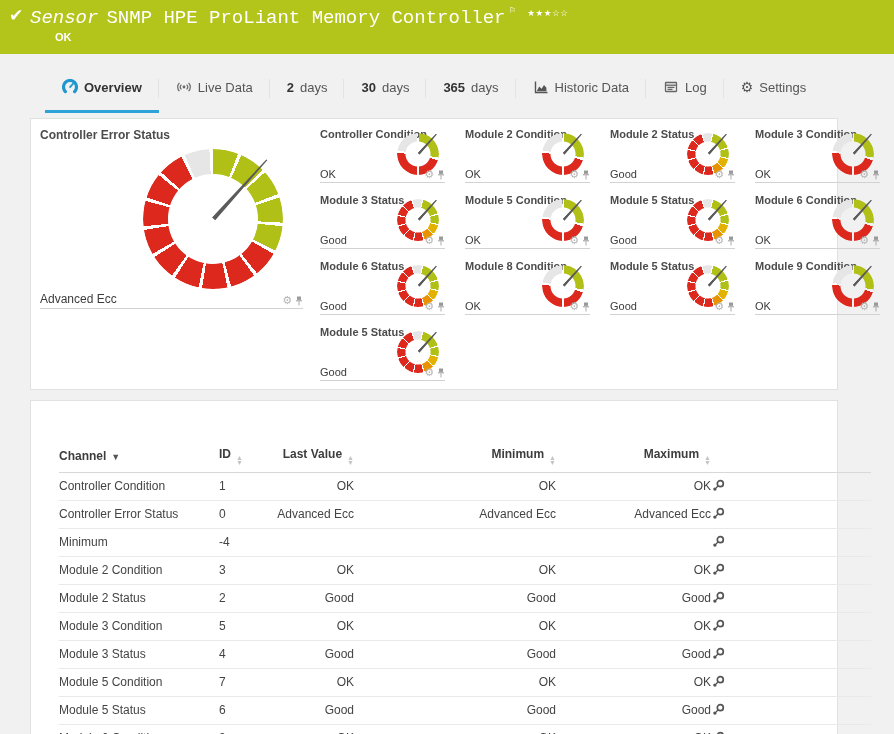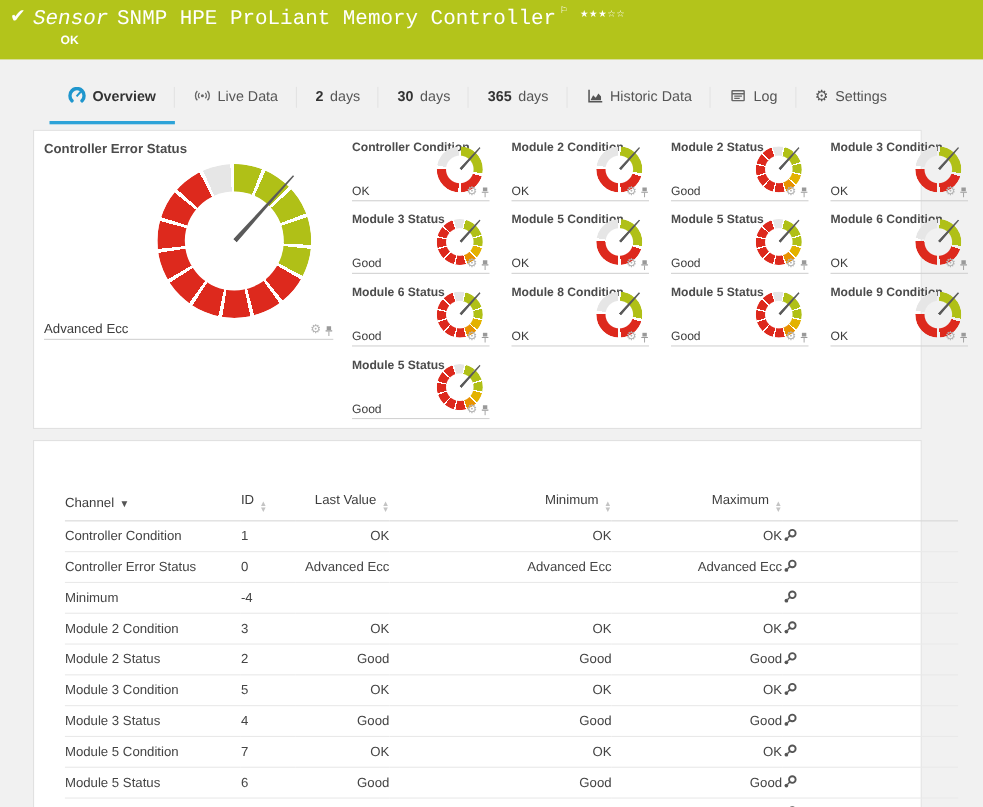--- a/index.html
+++ b/index.html
@@ -111,21 +111,21 @@
 
   .cell{position:absolute;width:140px;height:66px;}
   .c1{left:280px;} .c2{left:425px;} .c3{left:570px;} .c4{left:715px;}
   .r1{top:0;} .r2{top:66px;} .r3{top:132px;} .r4{top:198px;}
   .cell .cell-footer{height:18px;}
 
   
   table{border-collapse:collapse;table-layout:fixed;width:812px;margin:40px 0 0 28px;font-size:12px;color:#444;}
   col.w-channel{width:160px;} col.w-id{width:50px;} col.w-last{width:85px;}
   col.w-min{width:202px;} col.w-max{width:155px;} col.w-set{width:160px;}
-  th{font-weight:normal;color:#3d3d3d;text-align:left;padding:6px 0 7px;white-space:nowrap;}
+  th{font-weight:bold;color:#3d3d3d;text-align:left;padding:6px 0 7px;white-space:nowrap;}
   td{padding:6px 0 7px;white-space:nowrap;overflow:hidden;}
   thead tr{border-bottom:1px solid #d8d8d8;}
   tbody tr{border-bottom:1px solid #e9e9e9;}
   .al-r{text-align:right;}
   .sortstack{display:inline-flex;flex-direction:column;margin-left:5px;vertical-align:-2px;color:#c4c4c4;font-size:7px;line-height:5px;}
   .sortdesc{color:#555;font-size:9px;margin-left:5px;}
   td.settings-cell{text-align:center;}
   .wrench{cursor:pointer;}
 
   svg{display:block;}

